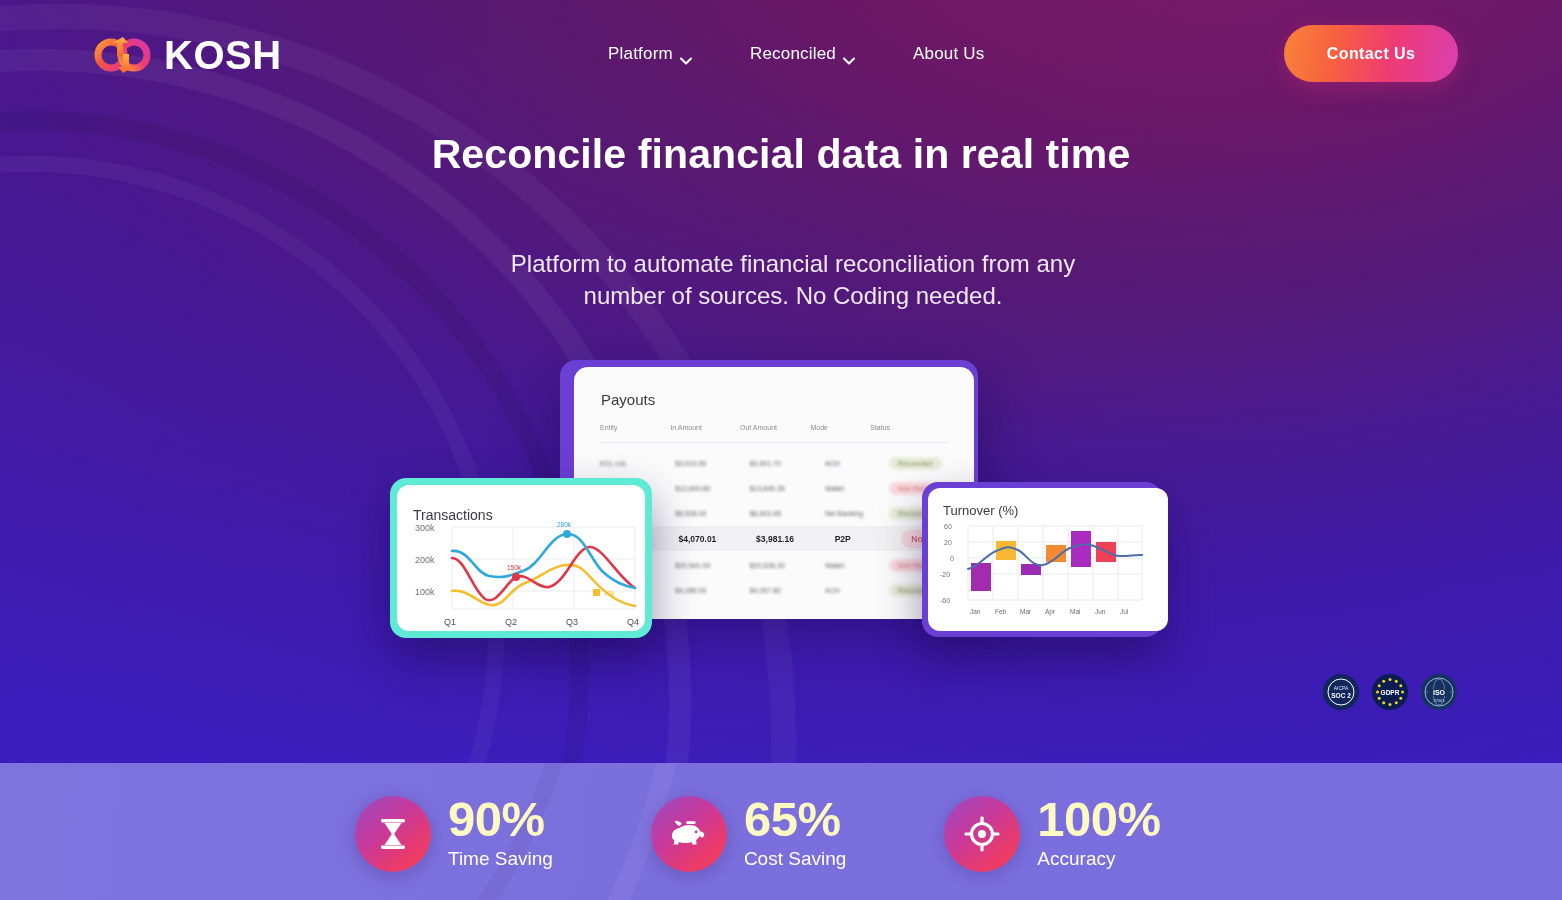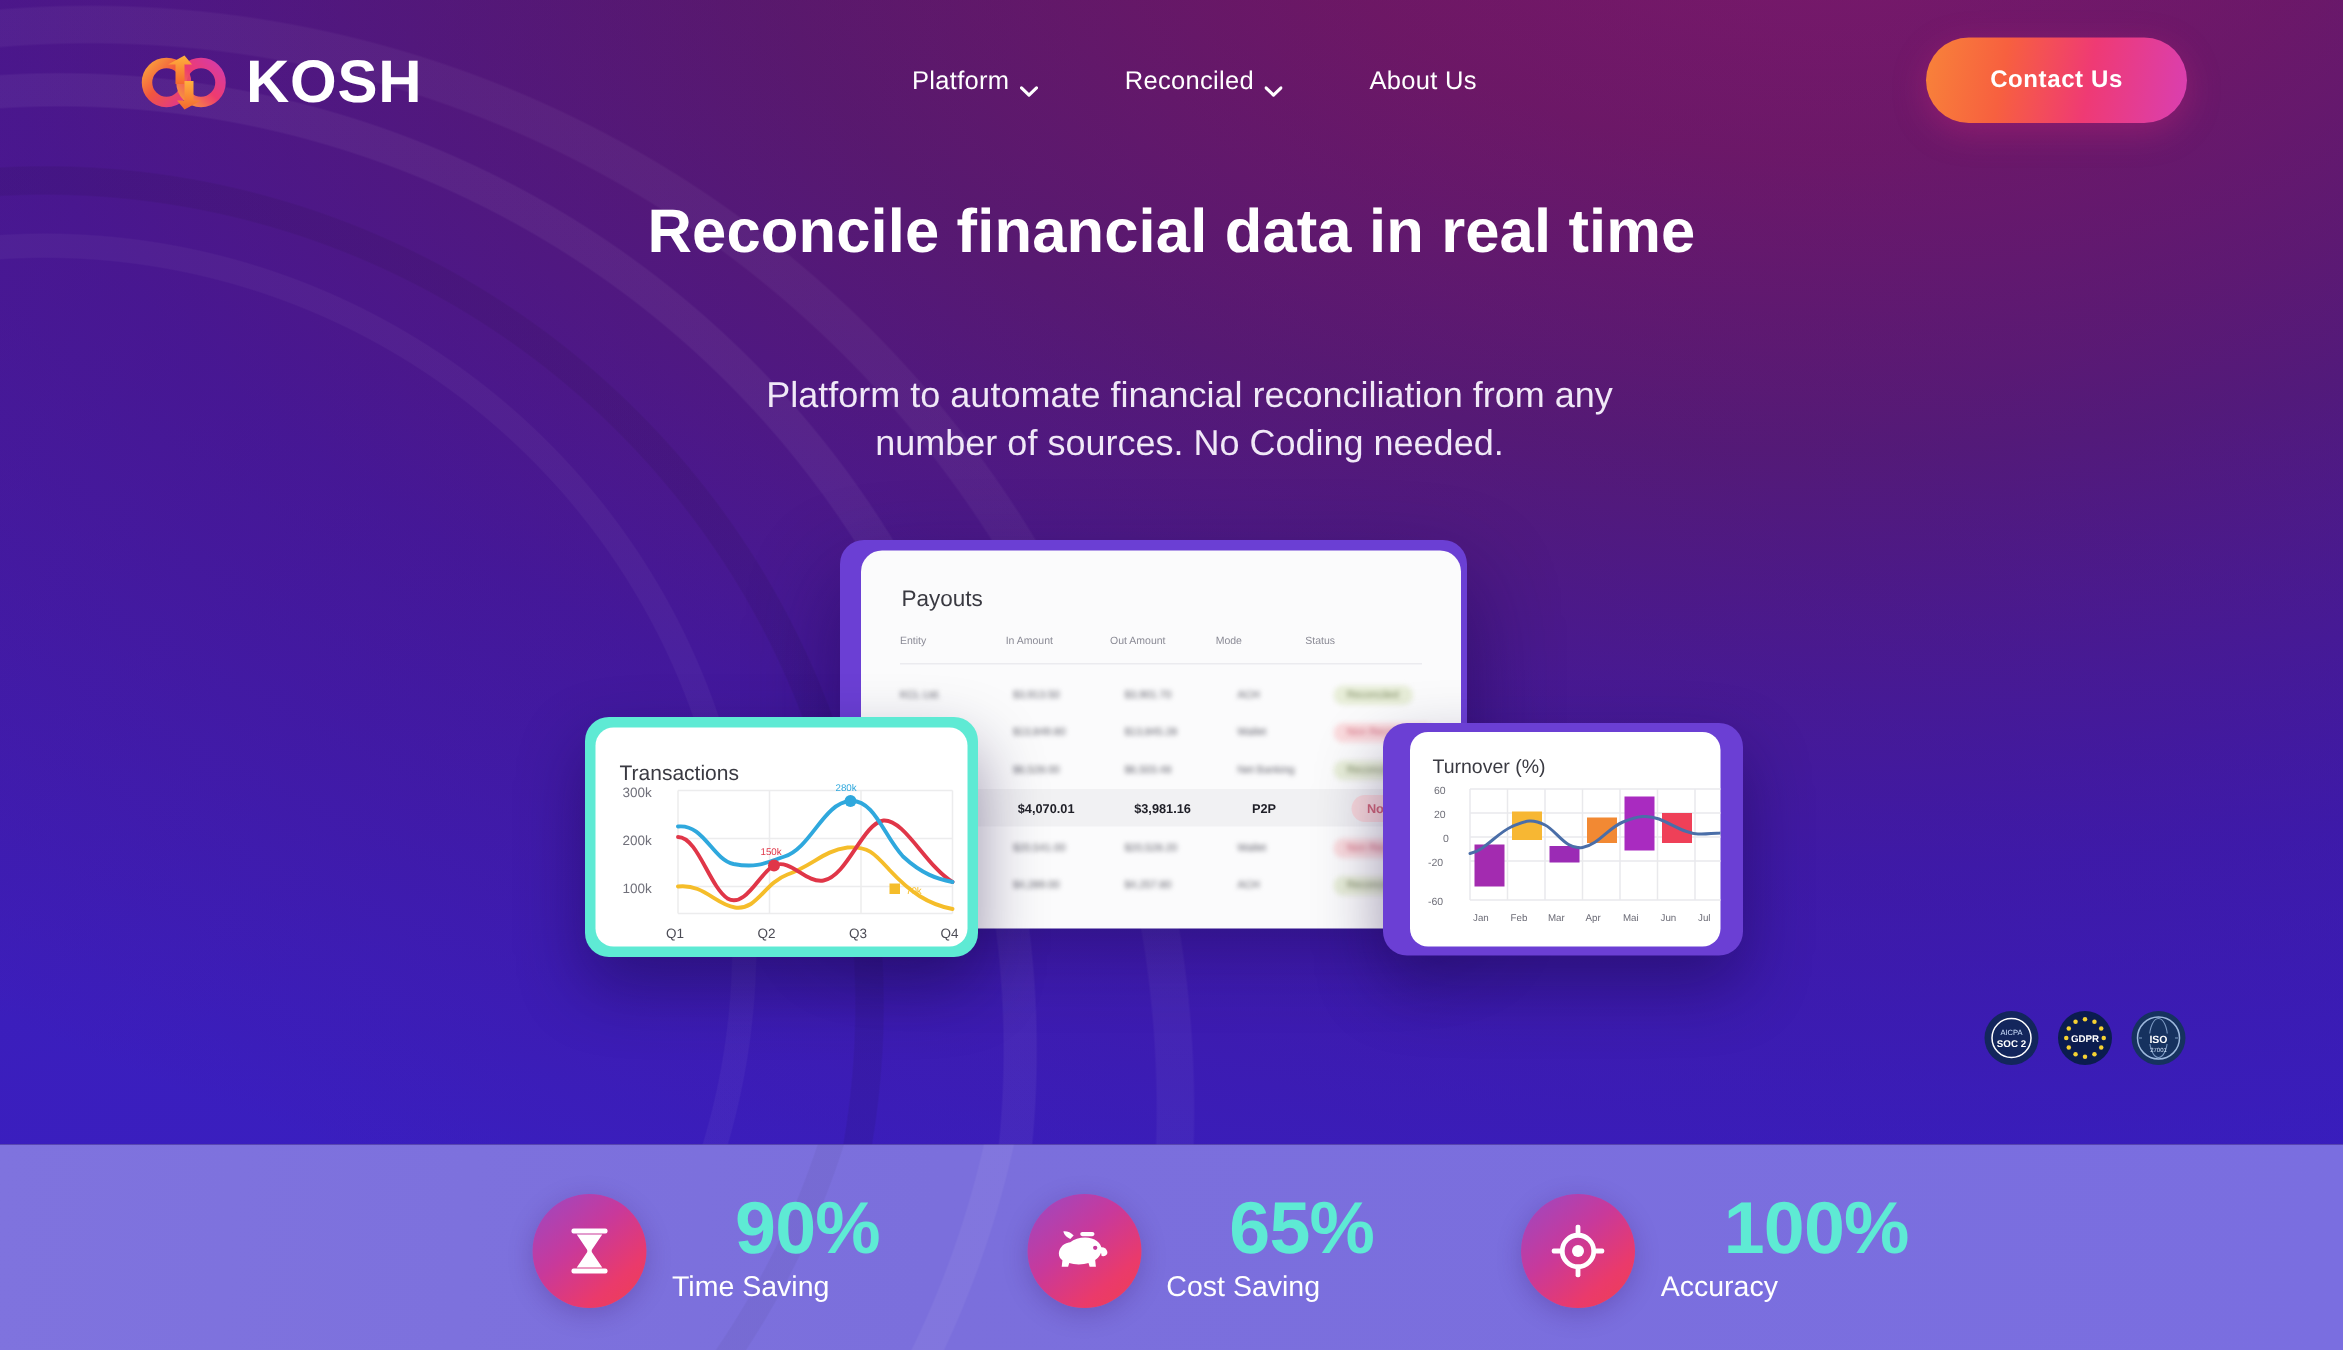--- a/index.html
+++ b/index.html
@@ -124,22 +124,22 @@
   }
   .tx-title { position: absolute; left: 16px; top: 22px; font-size: 14px; color: #3a3a42; }
 
   
   .card-to {
     position: absolute; left: 922px; top: 482px; width: 240px; height: 155px;
     background: #6b3fd4; border-radius: 16px;
     box-shadow: 0 20px 44px rgba(20,5,60,.42);
   }
   .card-to-inner {
-    position: absolute; left: 6px; top: 6px; width: 207px; height: 143px;
-    background: #fff; border-radius: 12px; overflow: hidden; margin-left: 12px;
+    position: absolute; left: 6px; top: 6px; width: 240px; height: 143px;
+    background: #fff; border-radius: 12px; overflow: hidden;
   }
   .to-title { position: absolute; left: 15px; top: 15px; font-size: 13px; color: #3a3a42; }
 
   
   .badges { position: absolute; right: 104px; top: 673px; display: flex; gap: 11px; align-items: center; }
   .badge { width: 38px; height: 38px; }
 
   
   .stats {
     position: absolute; left: 0; top: 763px; width: 1562px; height: 137px;
@@ -154,21 +154,21 @@
 
   .stat-list { position: absolute; left: 355px; top: 795px; display: flex; gap: 98px; z-index: 5; }
   .stat { display: flex; align-items: center; gap: 17px; }
   .stat-ic {
     width: 76px; height: 76px; border-radius: 50%;
     background: linear-gradient(140deg, #9a49c4 0%, #c8399b 42%, #ea3a6b 75%, #ef3f52 100%);
     display: flex; align-items: center; justify-content: center;
     box-shadow: 0 4px 16px rgba(60,20,100,.25);
   }
   .stat-txt { display: flex; flex-direction: column; }
-  .stat-val { color: #5eead4; font-size: 49px; font-weight: 700; line-height: 49px; letter-spacing: -.5px; margin-left: 42px; }
+  .stat-val { color: #fef9c3; font-size: 49px; font-weight: 700; line-height: 49px; letter-spacing: -.5px; }
   .stat-lbl { color: #fff; font-size: 19px; line-height: 26px; margin-top: 2px; }
 </style>
 </head>
 <body>
 
 <div class="page">
 
   <div class="hero">
     <div class="hero-tint"></div>
     <div class="arc arc1"></div>

